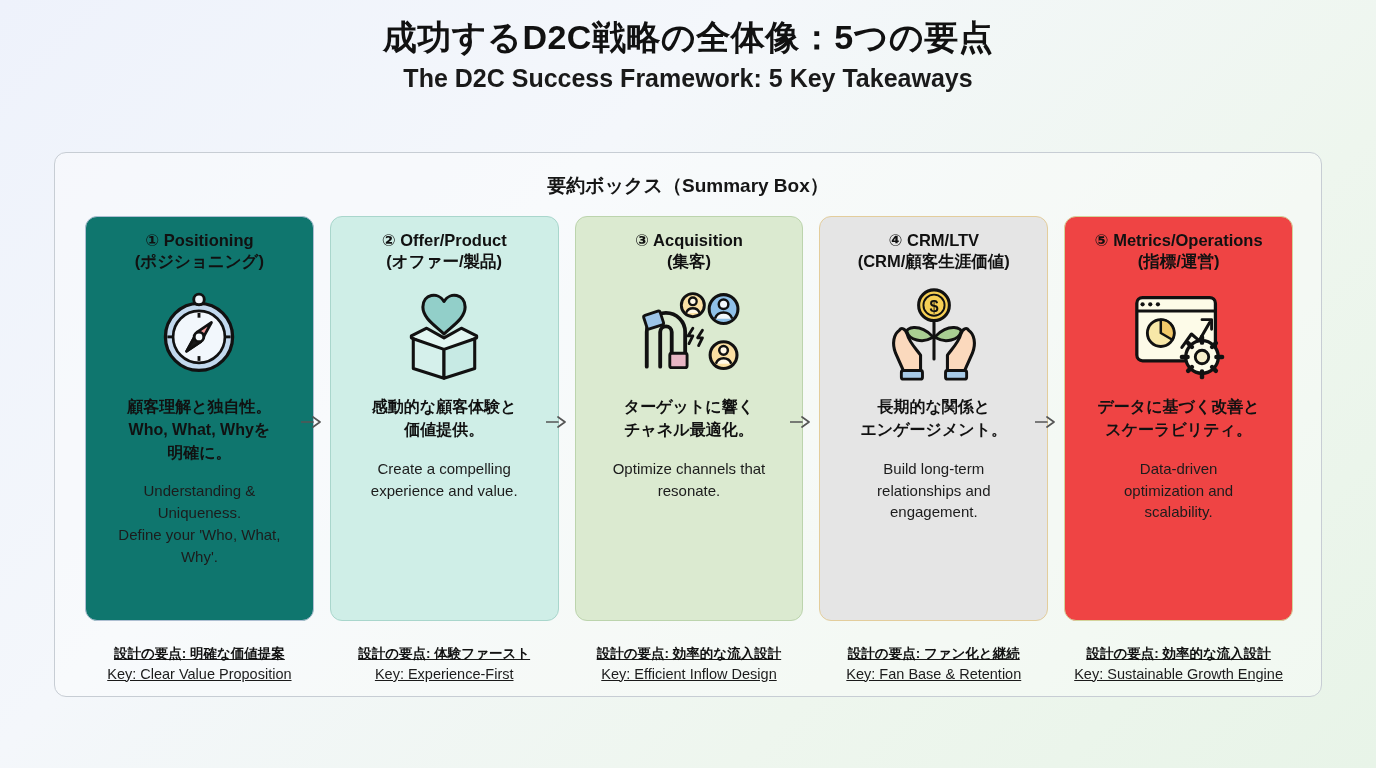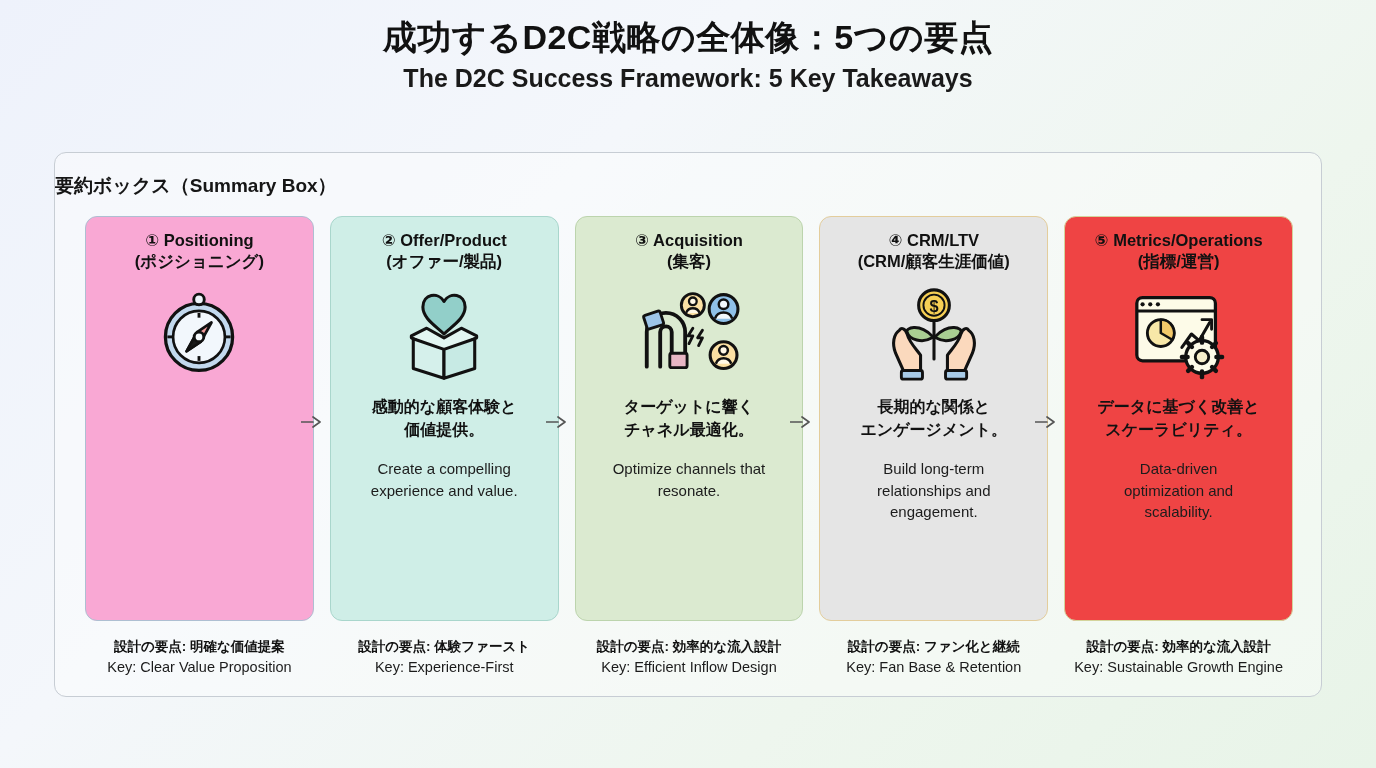--- a/index.html
+++ b/index.html
@@ -40,21 +40,21 @@
     left: 54px;
     top: 152px;
     width: 1268px;
     height: 545px;
     box-sizing: border-box;
     border: 1.5px solid #c7cdd4;
     border-radius: 12px;
     background: rgba(255,255,255,0.38);
   }
   .summary-label {
-    text-align: left;
+    text-align: center;
     font-size: 19px;
     font-weight: bold;
     padding-top: 20px;
     color: #161616;
   }
 
   
   .cards-row {
     position: absolute;
     left: 22px;
@@ -76,21 +76,21 @@
     border-radius: 12px;
     border: 1.4px solid #b9c3cc;
     height: 405px;
     display: flex;
     flex-direction: column;
     align-items: center;
     padding: 13px 10px 10px;
     position: relative;
   }
 
-  .c1 { background: #f9a8d4; border-color: #aebfd2; }
+  .c1 { background: #0f766e; border-color: #aebfd2; }
   .c2 { background: #cfeee7; border-color: #a9d6cc; }
   .c3 { background: #dbead0; border-color: #bcd4ad; justify-content: space-between; }
   .c4 { background: #e5e5e5; border-color: #e3cd9c; }
   .c5 { background: #ef4444; border-color: #d4d49c; }
 
   .card-title {
     font-size: 16.5px;
     font-weight: bold;
     line-height: 1.28;
     text-align: center;
@@ -126,23 +126,24 @@
   .body-en {
     font-size: 15px;
     line-height: 1.46;
     text-align: center;
     white-space: pre-line;
     margin-top: 16px;
     color: #1c1c1c;
   }
 
   .footer-block {
-    margin-top: 17px;
+    margin-top: 24px;
     text-align: center;
     padding: 0 4px;
+    text-decoration: underline;
   }
   .footer-ja {
     font-size: 13.5px;
     font-weight: bold;
     line-height: 1.3;
     color: #111;
   }
   .footer-en {
     font-size: 14.5px;
     line-height: 1.3;
@@ -186,20 +187,29 @@
             <circle cx="50" cy="14" r="5.5" fill="#eef4fa" stroke="#111" stroke-width="3"></circle>
             <line x1="50" y1="28" x2="50" y2="33" stroke="#111" stroke-width="3"></line>
             <line x1="50" y1="73" x2="50" y2="78" stroke="#111" stroke-width="3"></line>
             <line x1="17" y1="53" x2="23" y2="53" stroke="#111" stroke-width="3"></line>
             <line x1="77" y1="53" x2="83" y2="53" stroke="#111" stroke-width="3"></line>
             <path d="M63 38 L52 58 L37 68 L48 48 Z" fill="#ef9a9a" stroke="#111" stroke-width="2.8" stroke-linejoin="round"></path>
             <path d="M37 68 L48 48 L52 58 Z" fill="#1a1a1a" stroke="#111" stroke-width="2.6" stroke-linejoin="round"></path>
             <circle cx="50" cy="53" r="5" fill="#f6fafd" stroke="#111" stroke-width="3"></circle>
           </svg>
         </div>
+        <div class="body-wrap">
+          <div class="body-ja">顧客理解と独自性。
+Who, What, Whyを
+明確に。</div>
+          <div class="body-en">Understanding &amp;
+Uniqueness.
+Define your 'Who, What,
+Why'.</div>
+        </div>
         <div class="arrow">
           <svg width="20" height="14" viewBox="0 0 20 14">
             <path d="M0 7 H12 M12 2 L19 7 L12 12" fill="none" stroke="#555" stroke-width="1.7" stroke-linecap="round" stroke-linejoin="round"></path>
           </svg>
         </div>
       </div>
       <div class="footer-block">
         <div class="footer-ja">設計の要点: 明確な価値提案</div>
         <div class="footer-en">Key: Clear Value Proposition</div>
       </div>

